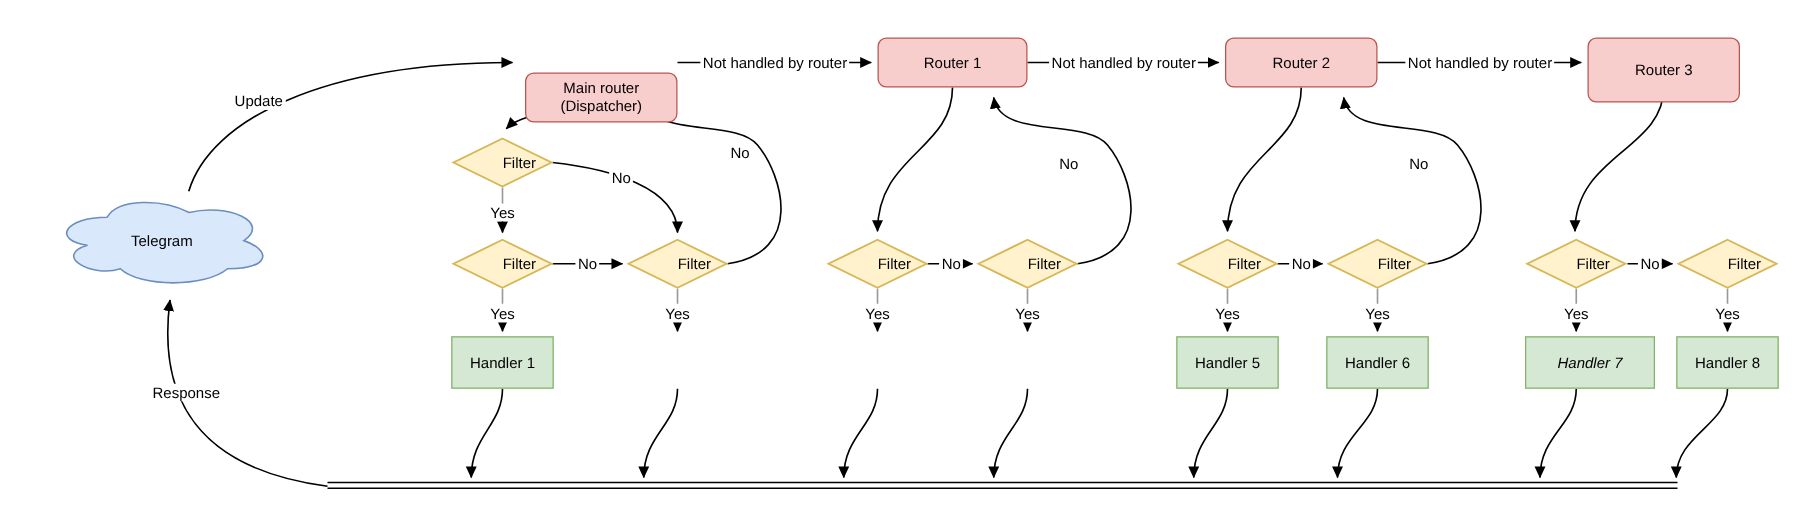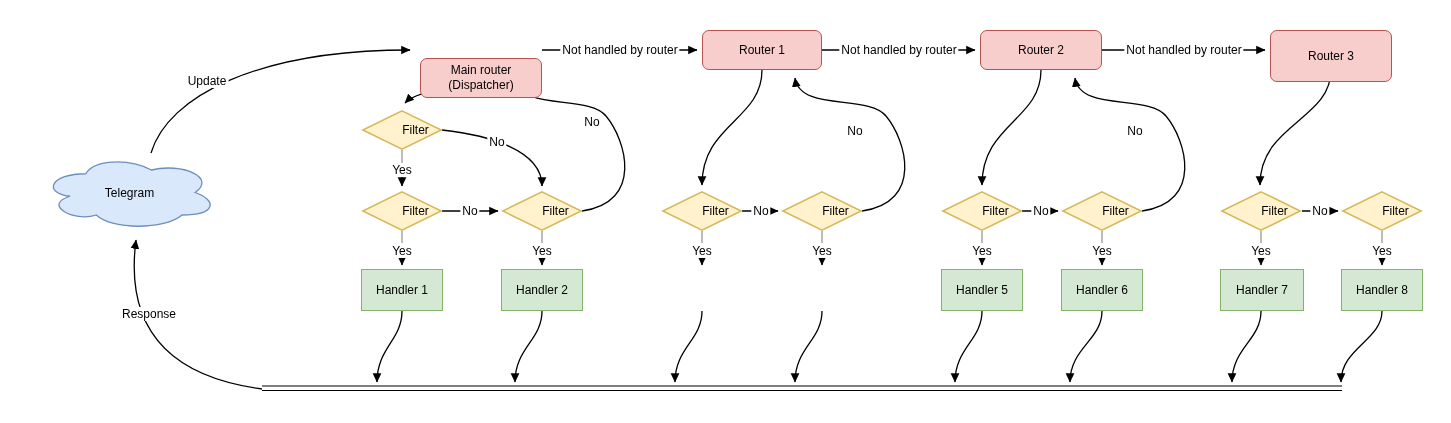--- a/index.html
+++ b/index.html
@@ -171,30 +171,27 @@
   <div class="node diamond" style="left:1342px; top:191px; width:80px; height:40px;">
     <svg viewBox="0 0 80 40">
         <polygon points="40,0.8 79.2,20 40,39.2 0.8,20"></polygon>
       </svg>
     <span class="lbl">Filter</span>
   </div>
 
   <div class="node handler" style="left:361px; top:269px; width:82px; height:42px;">
     <span>Handler 1</span>
   </div>
-  <div class="node handler" style="left:501px; top:269px; width:82px; height:42px;">
-    <span>Handler 2</span>
-  </div>
   <div class="node handler" style="left:941px; top:269px; width:82px; height:42px;">
     <span>Handler 5</span>
   </div>
   <div class="node handler" style="left:1061px; top:269px; width:82px; height:42px;">
     <span>Handler 6</span>
   </div>
-  <div class="node handler" style="left:1220px; top:269px; width:84px; height:42px;">
+  <div class="node handler" style="left:1220px; top:269px; width:104px; height:42px;font-style:italic;">
     <span>Handler 7</span>
   </div>
   <div class="node handler" style="left:1341px; top:269px; width:82px; height:42px;">
     <span>Handler 8</span>
   </div>
 
   <div class="elabel" style="left:207px; top:81px;">Update</div>
   <div class="elabel" style="left:149px; top:314px;">Response</div>
   <div class="elabel" style="left:620px; top:50px;">Not handled by router</div>
   <div class="elabel" style="left:899px; top:50px;">Not handled by router</div>

